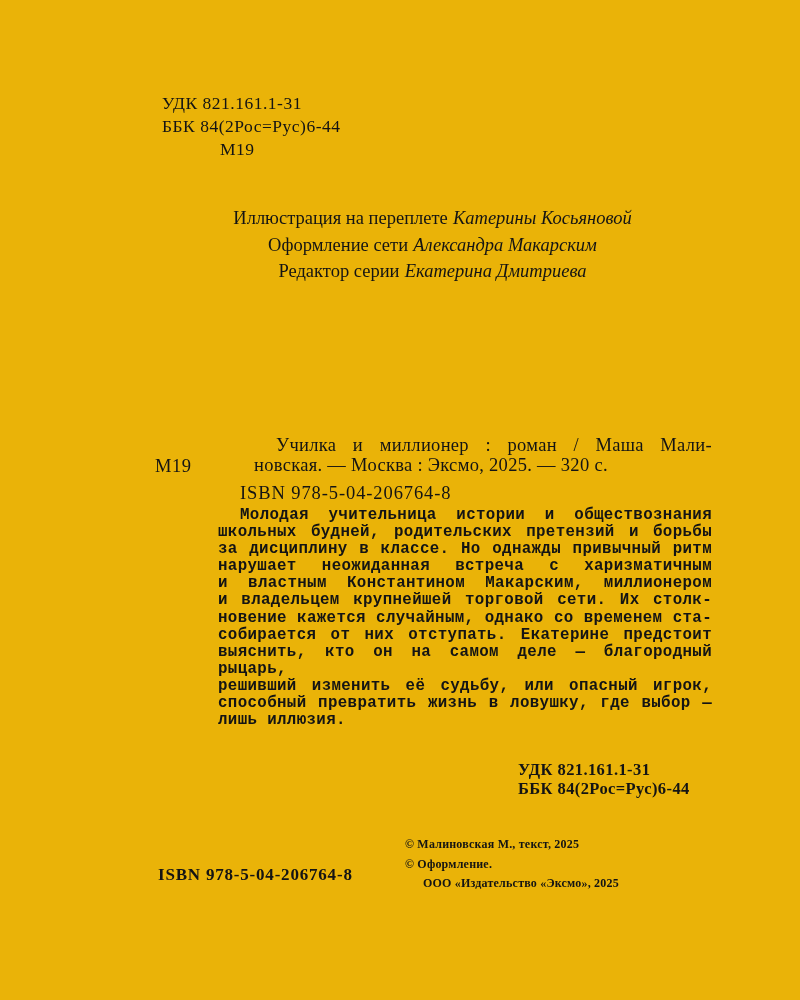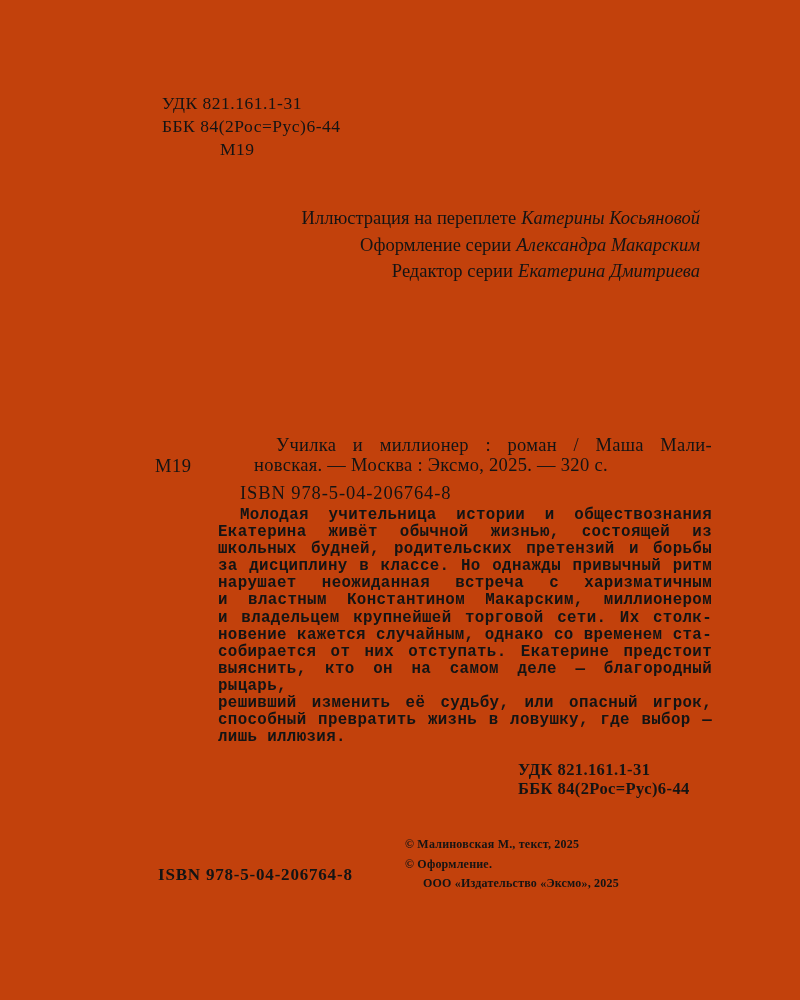--- a/index.html
+++ b/index.html
@@ -11,21 +11,21 @@
     height: 1000px;
     background: #ffffff;
     position: relative;
     font-family: "Liberation Serif", "DejaVu Serif", serif;
     color: #141414;
     overflow: hidden;
   }
   .page {
     position: absolute;
     inset: 0;
-    background: #c2410c;
+    background: #eab308;
   }
 
   
   .top-block {
     position: absolute;
     left: 162px;
     top: 92px;
     font-size: 17.5px;
     line-height: 23px;
     letter-spacing: 0.5px;
@@ -34,21 +34,21 @@
   .top-block .code-line {
     padding-left: 58px;
   }
 
   
   .credits {
     position: absolute;
     left: 165px;
     top: 205px;
     width: 535px;
-    text-align: right;
+    text-align: center;
     font-size: 18.5px;
     line-height: 26.5px;
   }
   .credit-role { margin-right: 0.28em; }
   .credit-name { font-style: italic; }
 
   
   .m19-label {
     position: absolute;
     left: 155px;
@@ -141,36 +141,35 @@
     <div>УДК 821.161.1-31</div>
     <div>ББК 84(2Рос=Рус)6-44</div>
     <div class="code-line">М19</div>
   </div>
 
   <div class="credits">
     <div class="credit-line">
       <span class="credit-role">Иллюстрация на переплете</span><span class="credit-name">Катерины Косьяновой</span>
     </div>
     <div class="credit-line">
-      <span class="credit-role">Оформление серии</span><span class="credit-name">Александра Макарским</span>
+      <span class="credit-role">Оформление сети</span><span class="credit-name">Александра Макарским</span>
     </div>
     <div class="credit-line">
       <span class="credit-role">Редактор серии</span><span class="credit-name">Екатерина Дмитриева</span>
     </div>
   </div>
 
   <div class="m19-label">М19</div>
 
   <div class="biblio">
     <div class="title-line jline indent">Училка и миллионер : роман / Маша Мали-</div>
     <div class="title-line">новская. — Москва : Эксмо, 2025. — 320 с.</div>
     <div class="isbn-line indent">ISBN 978-5-04-206764-8</div>
     <div class="annotation">
         <div class="ann-line">Молодая учительница истории и обществознания</div>
-        <div class="ann-line">Екатерина живёт обычной жизнью, состоящей из</div>
         <div class="ann-line">школьных будней, родительских претензий и борьбы</div>
         <div class="ann-line">за дисциплину в классе. Но однажды привычный ритм</div>
         <div class="ann-line">нарушает неожиданная встреча с харизматичным</div>
         <div class="ann-line">и властным Константином Макарским, миллионером</div>
         <div class="ann-line">и владельцем крупнейшей торговой сети. Их столк-</div>
         <div class="ann-line">новение кажется случайным, однако со временем ста-</div>
         <div class="ann-line">собирается от них отступать. Екатерине предстоит</div>
         <div class="ann-line">выяснить, кто он на самом деле — благородный рыцарь,</div>
         <div class="ann-line">решивший изменить её судьбу, или опасный игрок,</div>
         <div class="ann-line">способный превратить жизнь в ловушку, где выбор —</div>

